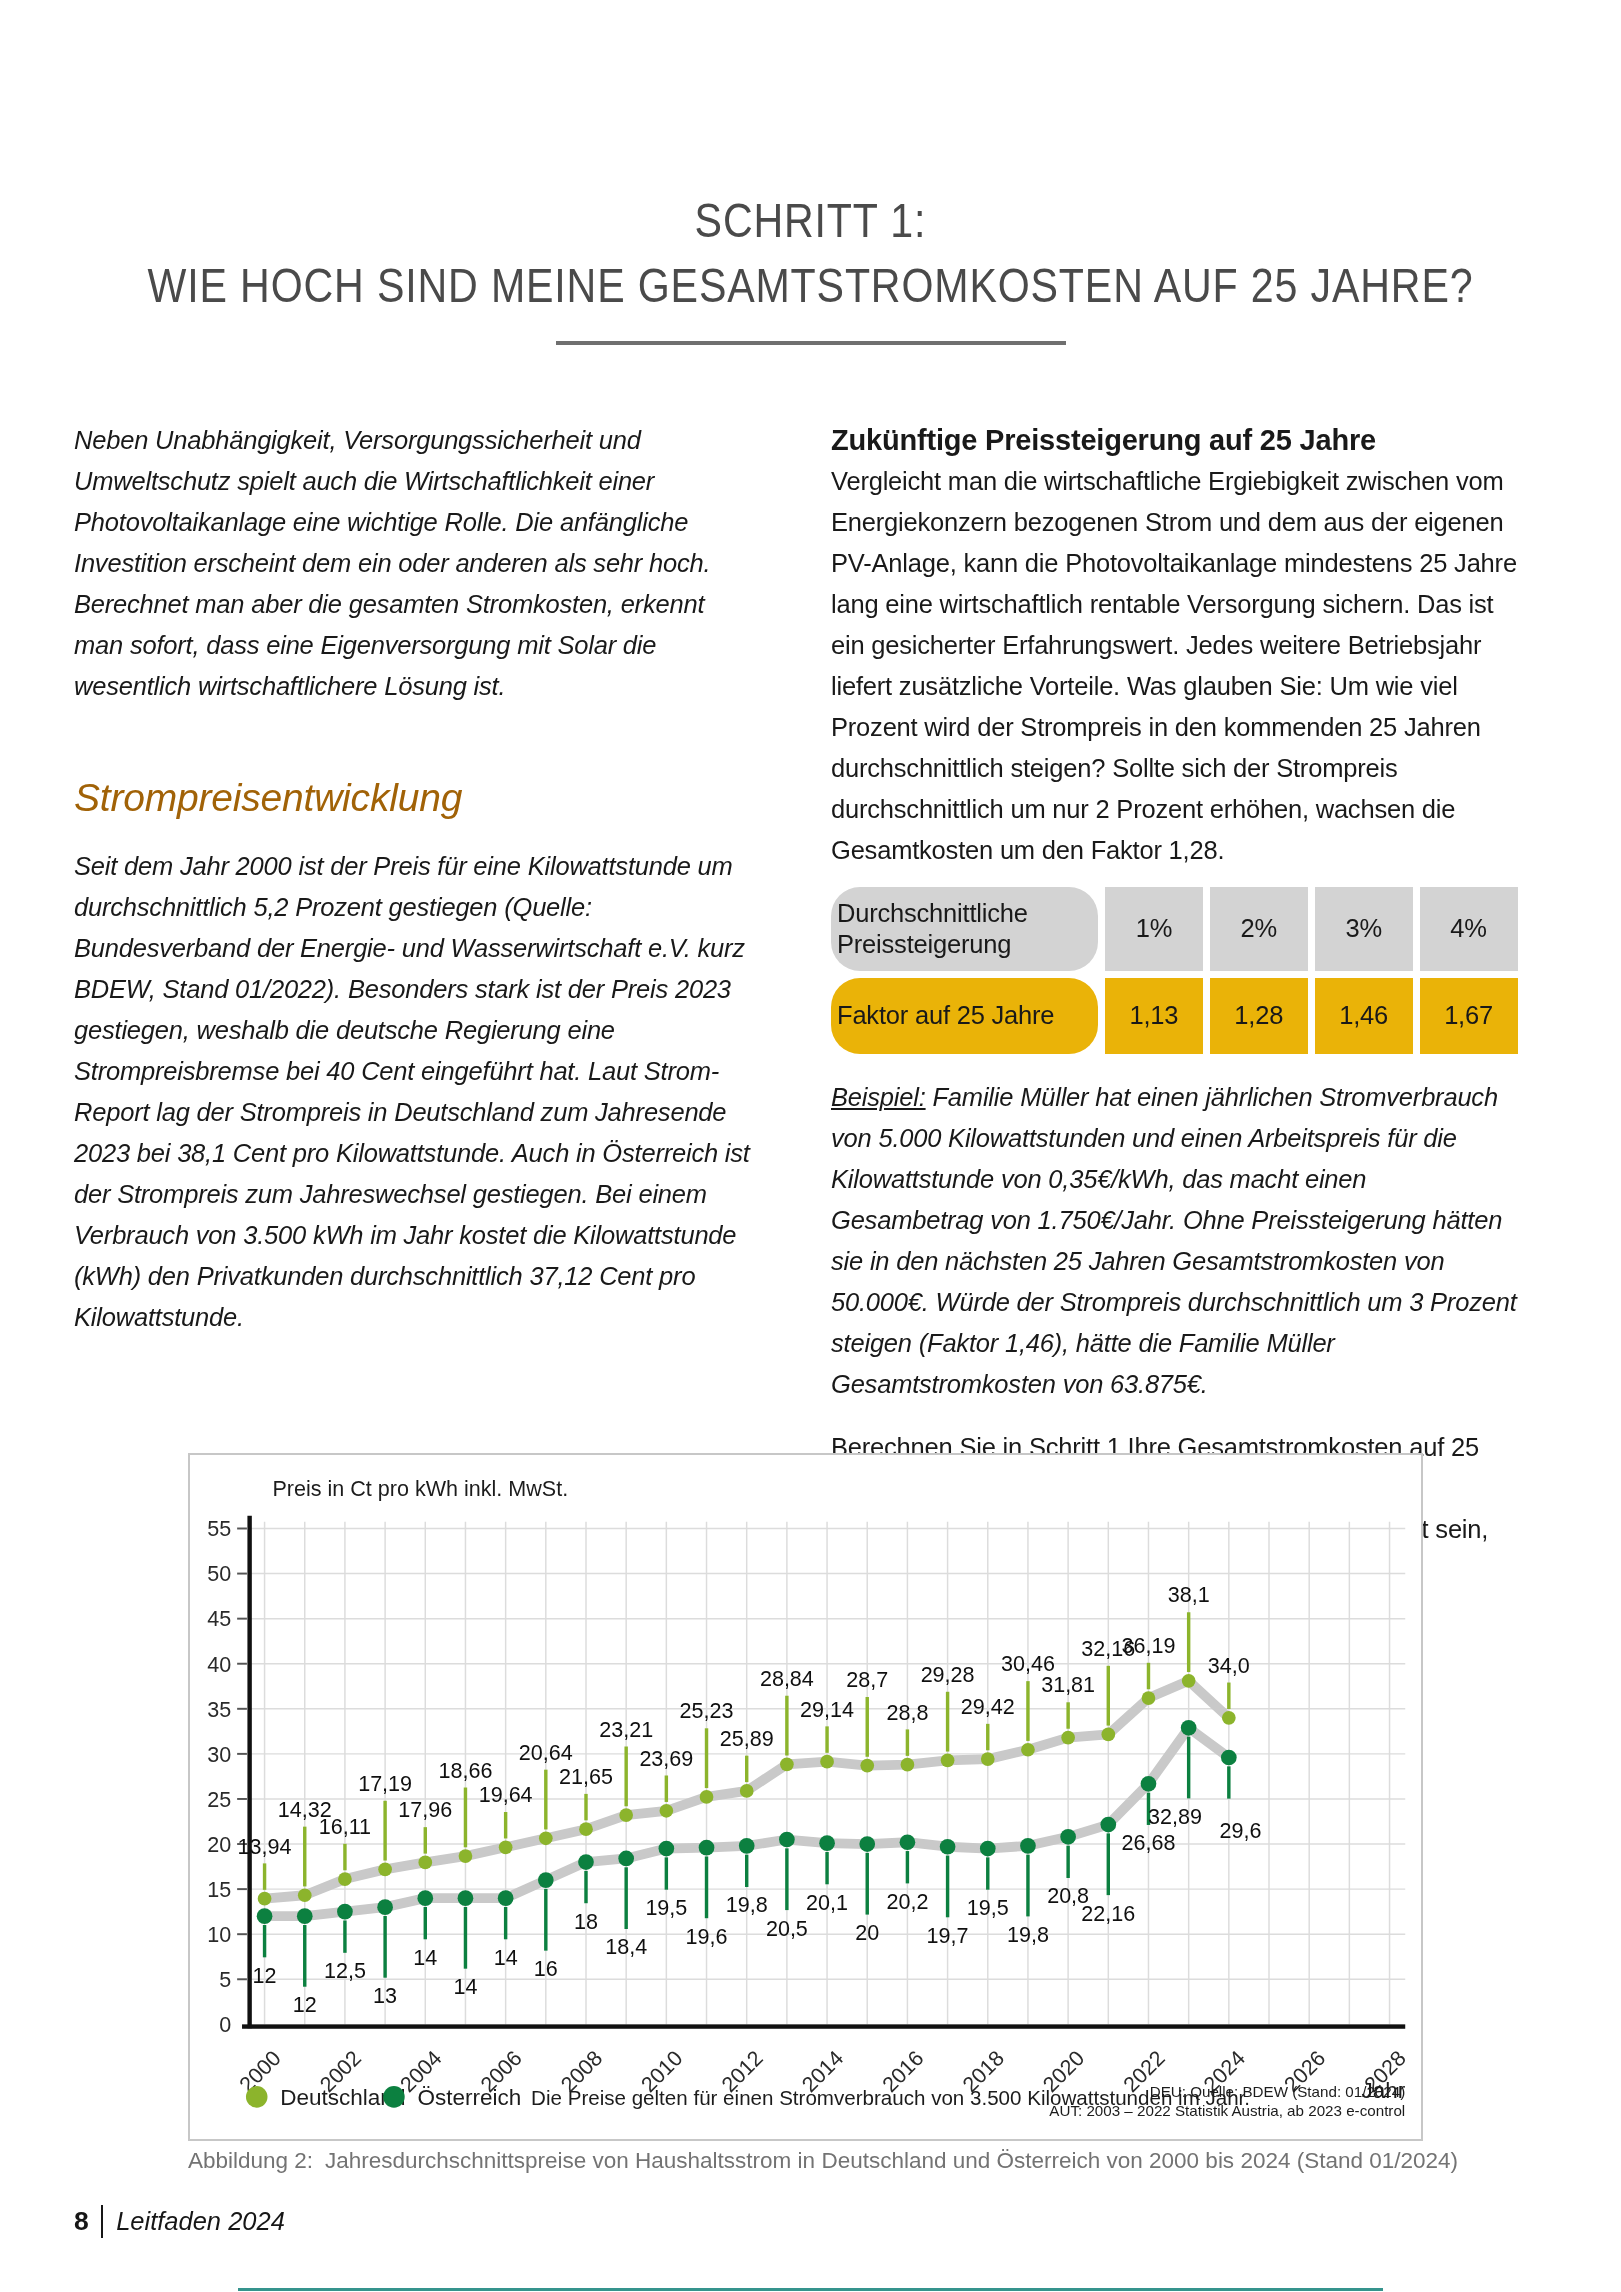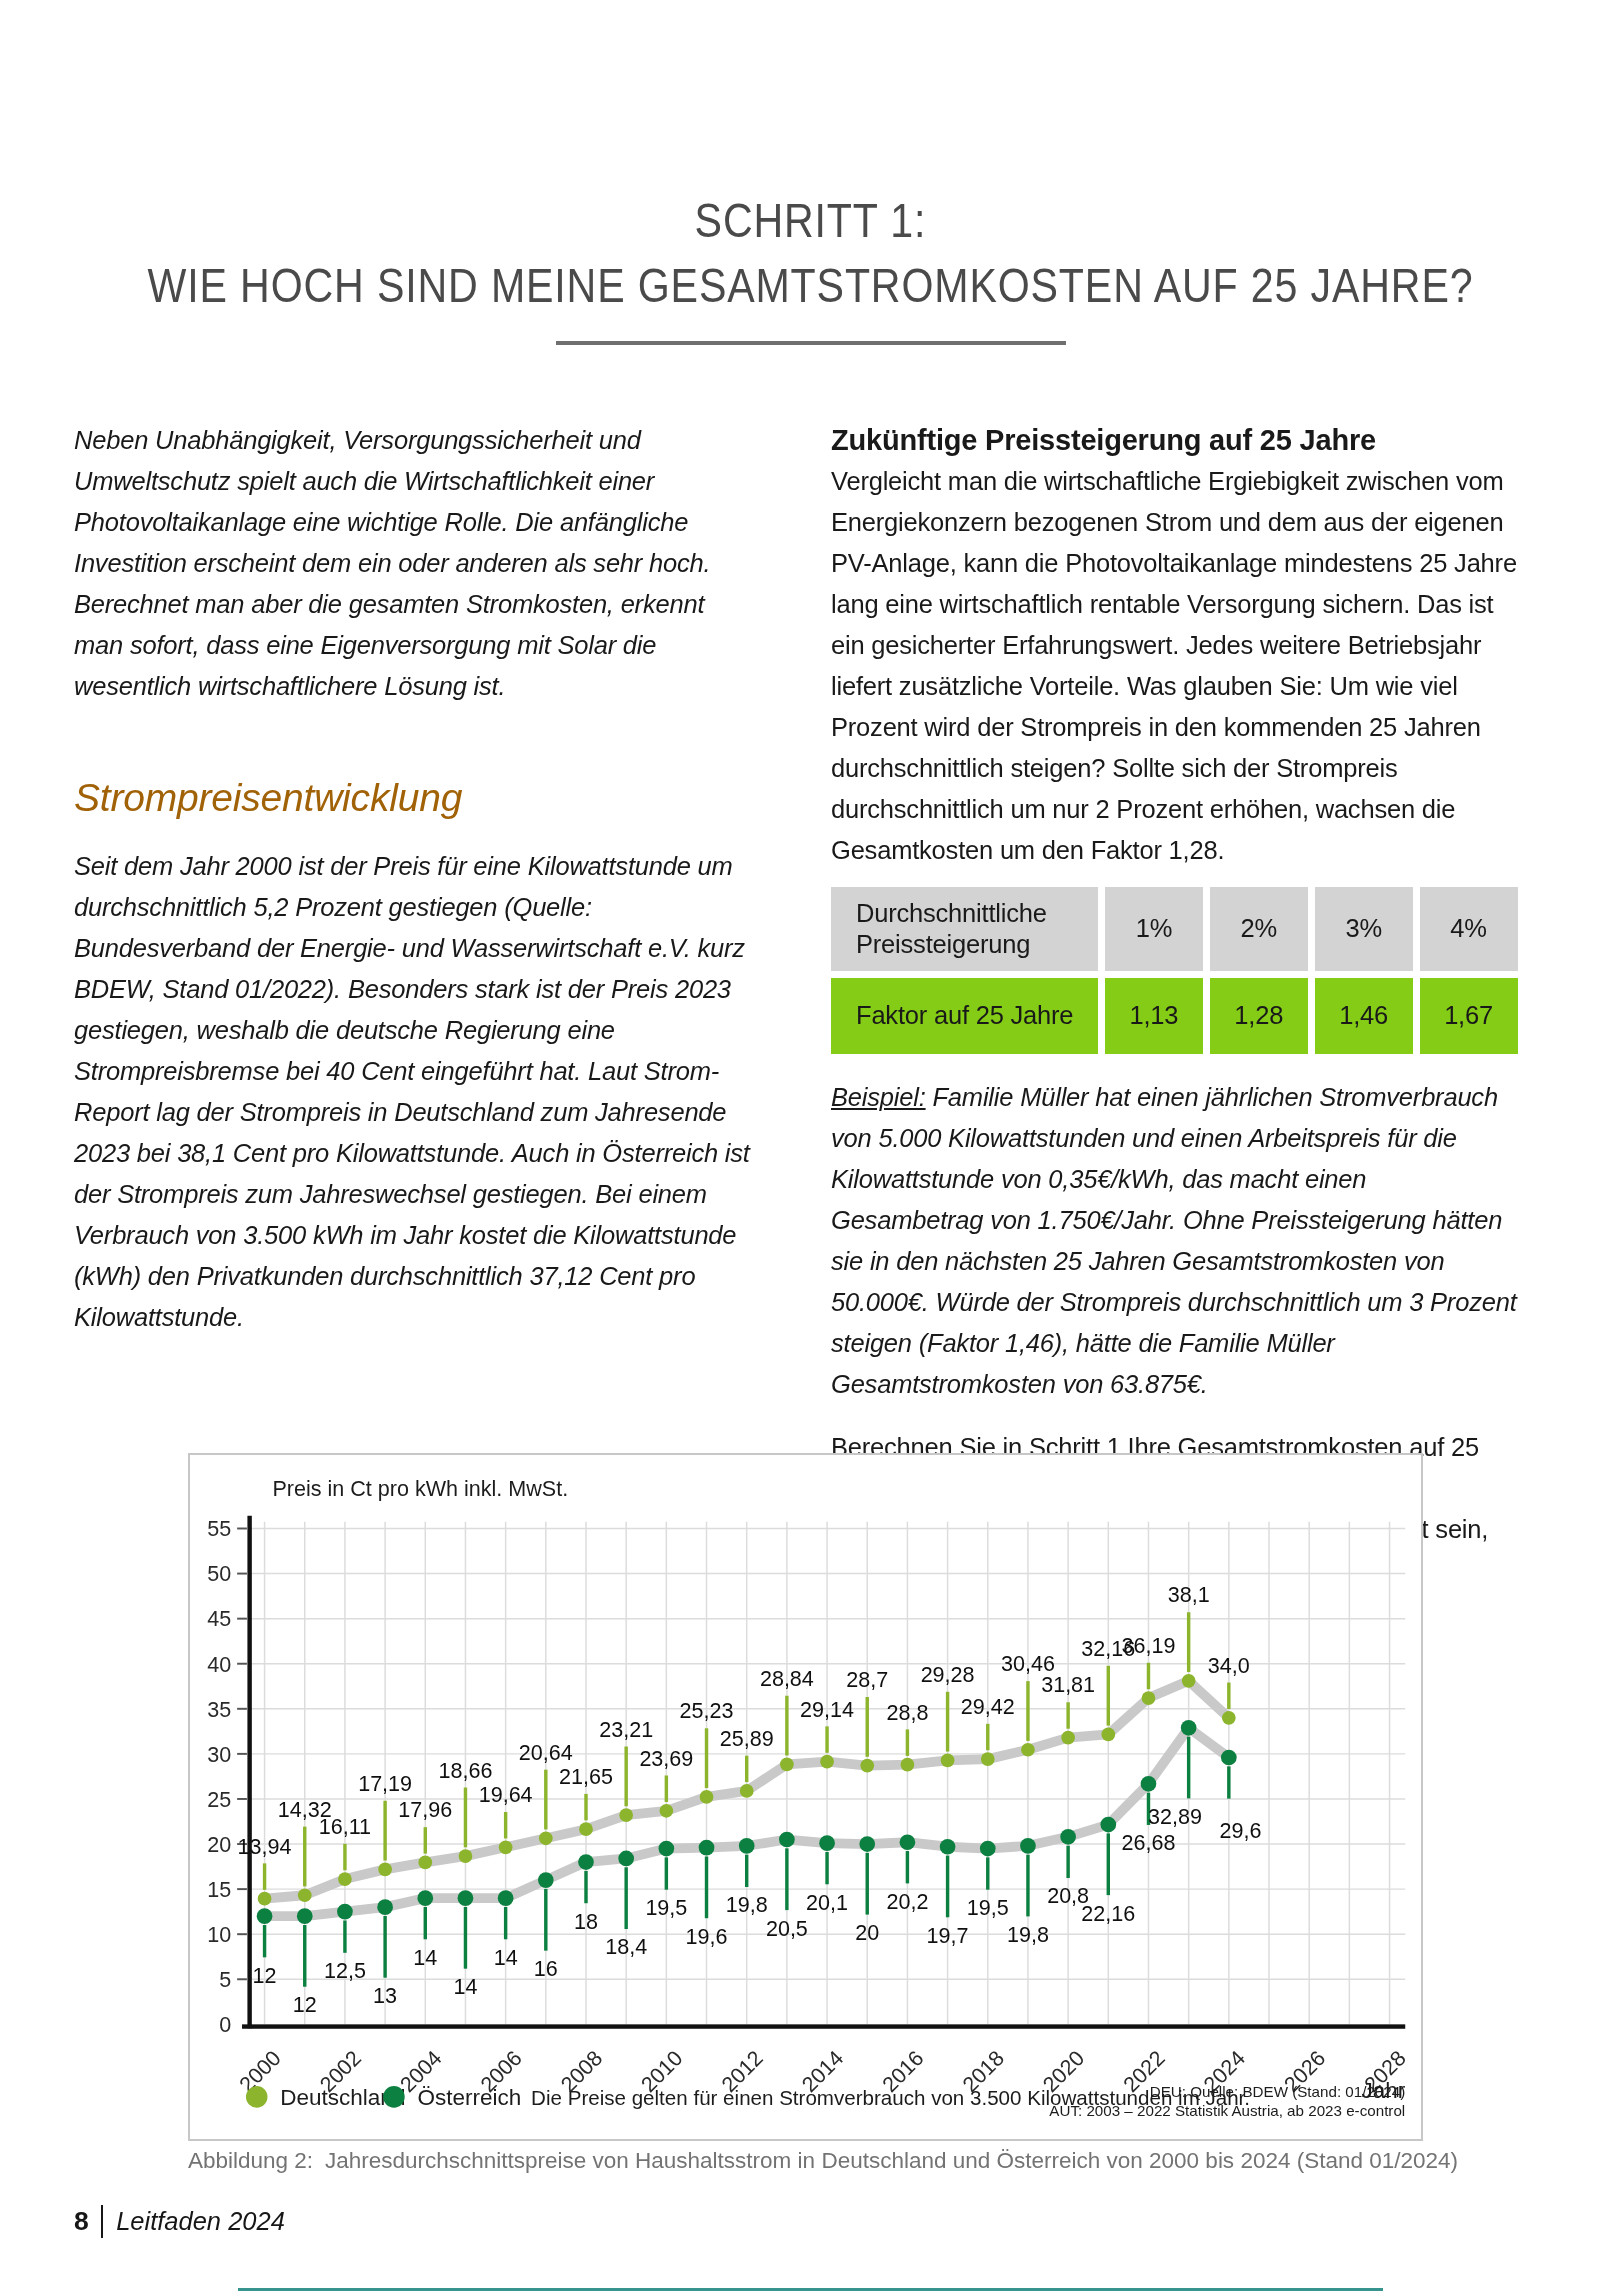--- a/index.html
+++ b/index.html
@@ -19,22 +19,22 @@
   .gap{height:41px;}
   .h2{font-size:39px;line-height:47px;margin:25.5px 0 25.5px 0;font-weight:400;color:#a16207;}
   .h3{font-weight:bold;font-size:29px;line-height:41px;}
   .example{font-style:italic;}
   .example .lbl{text-decoration:underline;}
 
   
   .ptable{margin-top:15.7px;width:686px;display:grid;grid-template-columns:267px 98px 98px 98px 98px;grid-template-rows:84px 76px;gap:6.9px;font-size:25.5px;}
   .ptable .cell{display:flex;align-items:center;justify-content:center;}
   .ptable .hcell{background:#d3d3d3;}
-  .ptable .rcell{background:#84cc16;}
-  .ptable .labelcell{justify-content:flex-start;padding-left:25px;box-sizing:border-box;line-height:31px;}
+  .ptable .rcell{background:#eab308;}
+  .ptable .labelcell{justify-content:flex-start;padding-left:6px;box-sizing:border-box;line-height:31px;border-radius:29px;}
 
   
   .chart-box{left:188px;top:1453px;width:1231px;height:684px;border:2px solid #c7c7c7;background:#fff;}
   svg text{font-family:"Liberation Sans",sans-serif;}
   .tick{font-size:22px;fill:#2a2a2a;}
   .dl{font-size:22px;fill:#101010;}
   .leg{font-size:23px;fill:#1c1c1c;}
   .note{font-size:21px;fill:#1c1c1c;}
   .src{font-size:15.5px;fill:#1c1c1c;}
   .jahr{font-size:23px;fill:#1c1c1c;}

